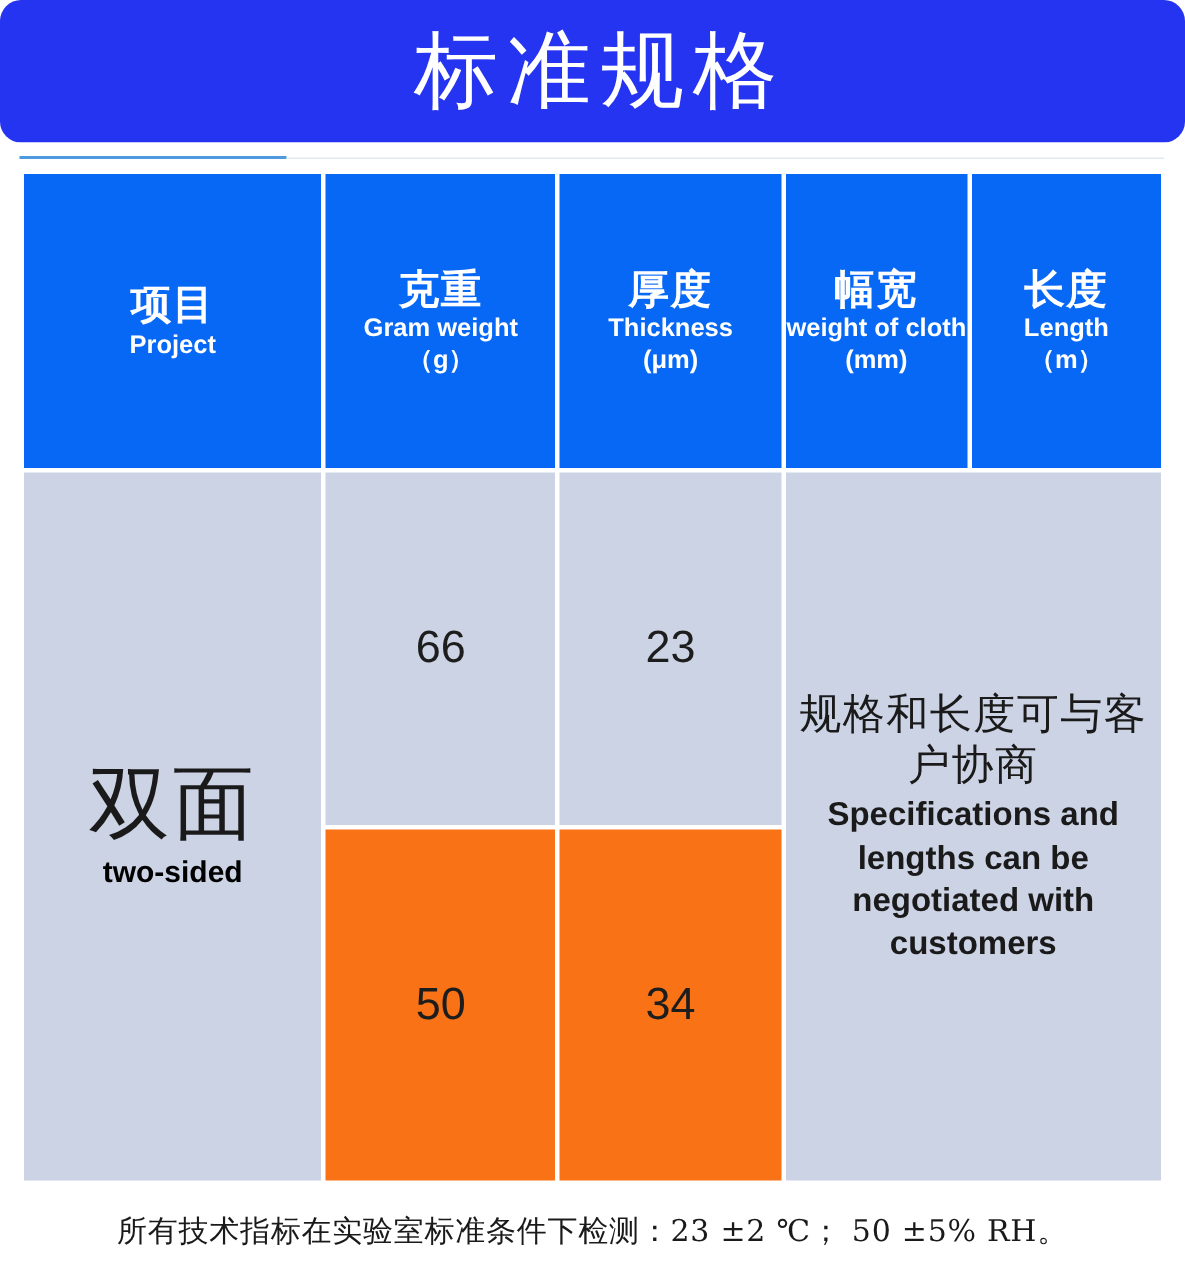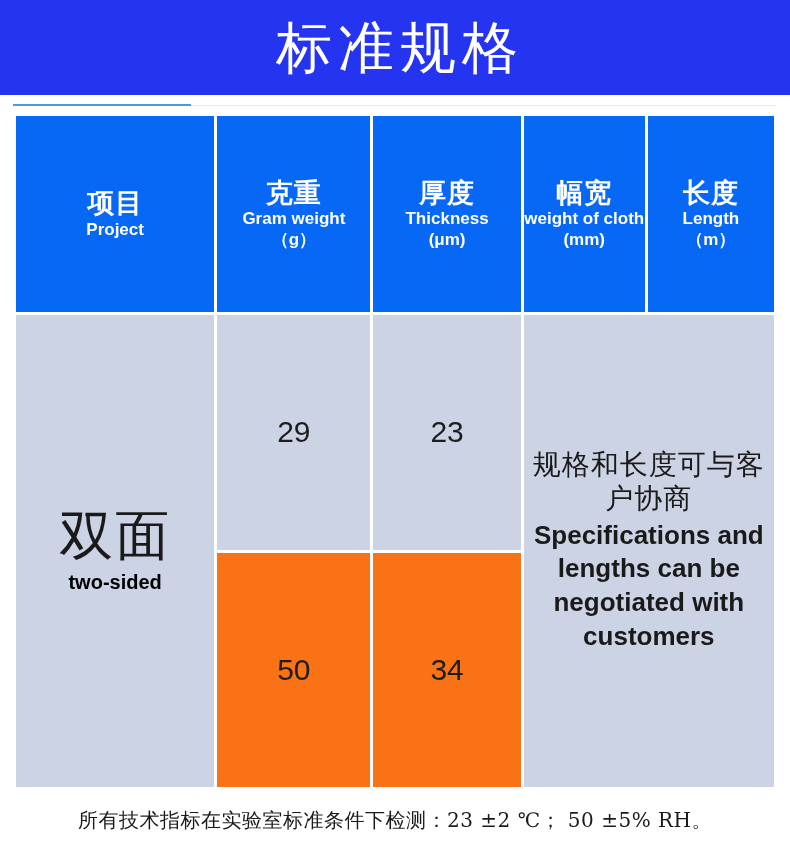--- a/index.html
+++ b/index.html
@@ -16,20 +16,21 @@
 
   
   .banner {
     width: 790px;
     height: 95px;
     background: #2434f0;
     display: flex;
     align-items: center;
     justify-content: center;
     box-sizing: border-box;
+    border-radius: 14px;
   }
   .banner-title {
     color: #ffffff;
     font-family: "DejaVu Serif", "Liberation Serif", serif;
     font-size: 56px;
     font-weight: 400;
     letter-spacing: 6px;
     line-height: 1;
     padding-left: 10px;
   }
@@ -138,21 +139,21 @@
   }
   .note-cn {
     display: block;
     font-size: 28px;
     color: #1a1a1a;
     line-height: 1.22;
     letter-spacing: 1px;
   }
   .note-en {
     display: block;
-    font-size: 26px;
+    font-size: 22px;
     font-weight: 700;
     color: #1a1a1a;
     line-height: 1.3;
     margin-top: 2px;
   }
 
   
   .footer {
     width: 790px;
     text-align: center;
@@ -206,21 +207,21 @@
           <span class="h-en">Length</span>
           <span class="h-en">（m）</span>
         </td>
       </tr>
 
       <tr>
         <td class="cell-dark item-cell" rowspan="2">
           <span class="item-cn">双面</span>
           <span class="item-en">two-sided</span>
         </td>
-        <td class="cell-dark num-cell">29</td>
+        <td class="cell-dark num-cell">66</td>
         <td class="cell-dark num-cell">23</td>
         <td class="cell-dark note-cell" colspan="2" rowspan="2">
           <span class="note-cn">规格和长度可与客户协商</span>
           <span class="note-en">Specifications and lengths can be negotiated with customers</span>
         </td>
       </tr>
 
       <tr>
         <td class="cell-light num-cell">50</td>
         <td class="cell-light num-cell">34</td>

